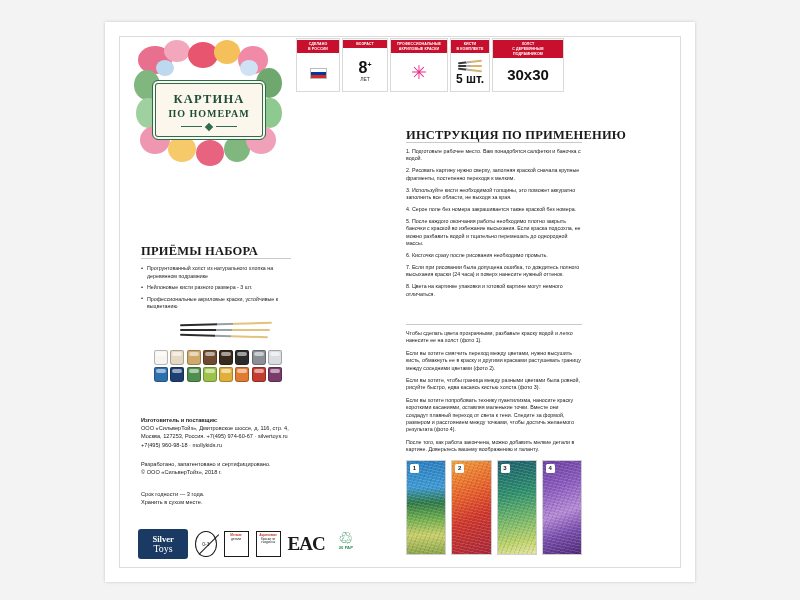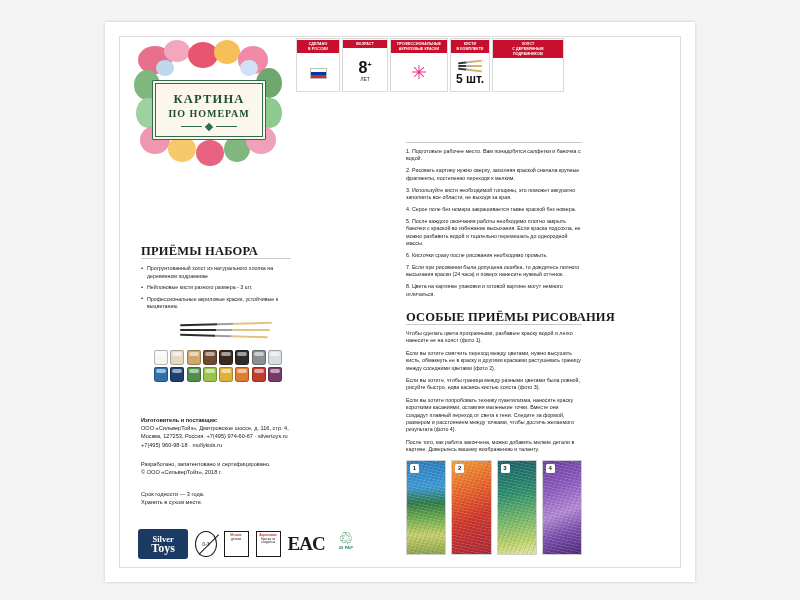--- a/index.html
+++ b/index.html
@@ -126,21 +126,21 @@
     position: absolute;
     border-radius: 50%;
     filter: blur(0.2px);
   }
   .frame-badge {
     position: absolute;
     left: 18px; top: 40px;
     width: 114px; height: 60px;
     background: #fbf7ec;
     border: 1.2px solid #2f6b4f;
-    border-radius: 1px;
+    border-radius: 6px;
     box-shadow: inset 0 0 0 2px #fbf7ec, inset 0 0 0 3px #2f6b4f;
     display:flex; flex-direction:column; align-items:center; justify-content:center;
     z-index: 5;
   }
   .frame-badge .t1 {
     font-family: "Liberation Serif", serif;
     font-weight: bold;
     font-size: 12.5px;
     letter-spacing: 1.2px;
     color: #1f4d39;
@@ -248,21 +248,21 @@
   .silver-logo {
     width: 62px; height: 30px;
     background: #1b3a63;
     border-radius: 3px;
     color: #fff;
     display:flex; flex-direction:column; align-items:center; justify-content:center;
     margin-right: 7px;
     position: relative;
   }
   .silver-logo .sl1 { font-size: 8.5px; font-weight: bold; font-family:"Liberation Serif",serif; line-height:9px;}
-  .silver-logo .sl2 { font-size: 12px; font-weight: bold; font-family:"Liberation Serif",serif; line-height:9px;}
+  .silver-logo .sl2 { font-size: 10px; font-weight: normal; font-family:"Liberation Serif",serif; line-height:9px;}
   .circ-icon {
     width: 26px; height: 26px; border-radius: 50%;
     border: 1.2px solid #1a1a1a;
     position: relative;
     margin-right: 7px;
     display:flex; align-items:center; justify-content:center;
     font-size: 5px; text-align:center; line-height:5px; color:#1a1a1a;
   }
   .circ-icon .slash {
     position:absolute; left:-1px; top:12px; width:28px; height:1.4px; background:#1a1a1a;
@@ -387,20 +387,23 @@
         <div class="brush-icon">
             <i></i>
             <i></i>
             <i></i>
           </div>
         <div class="cnt-txt">5 шт.</div>
       </div>
     </div>
     <div class="badge b5">
       <div class="cap">ХОЛСТ<br>С ДЕРЕВЯННЫМ<br>ПОДРАМНИКОМ</div>
+      <div class="body">
+          <div class="size-txt">30х30</div>
+        </div>
     </div>
   </div>
 
   <div class="logo-wrap">
 
     <div class="flower-blob" style="left:4px;  top:6px;   width:34px; height:28px; background:#e86f8e;"></div>
     <div class="flower-blob" style="left:30px; top:0px;   width:26px; height:22px; background:#f2a7bd;"></div>
     <div class="flower-blob" style="left:54px; top:2px;   width:30px; height:26px; background:#e8556f;"></div>
     <div class="flower-blob" style="left:80px; top:0px;   width:26px; height:24px; background:#f5c05a;"></div>
     <div class="flower-blob" style="left:104px;top:6px;   width:30px; height:28px; background:#f08aa6;"></div>
@@ -494,34 +497,34 @@
       <div>Краски не</div>
       <div>съедобны</div>
     </div>
     <div class="eac">EAC</div>
     <div class="recycle">
       <div class="tri">♲</div>
       <div class="pap"><span>20</span> <span>PAP</span></div>
     </div>
   </div>
 
+  <h2 class="sect" style="left:406px; top:128px;">ИНСТРУКЦИЯ ПО ПРИМЕНЕНИЮ</h2>
   <div class="rule" style="left:406px; top:142px; width:176px;"></div>
 
   <div class="instr">
     <p>1. Подготовьте рабочее место. Вам понадобятся салфетки и баночка с водой.</p>
     <p>2. Рисовать картину нужно сверху, заполняя краской сначала крупные фрагменты, постепенно переходя к мелким.</p>
     <p>3. Используйте кисти необходимой толщины, это поможет аккуратно заполнить все области, не выходя за края.</p>
     <p>4. Серое поле без номера закрашивается также краской без номера.</p>
     <p>5. После каждого окончания работы необходимо плотно закрыть баночки с краской во избежание высыхания. Если краска подсохла, ее можно разбавить водой и тщательно перемешать до однородной массы.</p>
     <p>6. Кисточки сразу после рисования необходимо промыть.</p>
     <p>7. Если при рисовании была допущена ошибка, то дождитесь полного высыхания краски (24 часа) и поверх нанесите нужный оттенок.</p>
     <p>8. Цвета на картинке упаковки и готовой картине могут немного отличаться.</p>
   </div>
 
-  <h2 class="sect" style="left:406px; top:310px;">ОСОБЫЕ ПРИЁМЫ РИСОВАНИЯ</h2>
   <div class="rule" style="left:406px; top:324px; width:176px;"></div>
 
   <div class="tricks">
     <p>Чтобы сделать цвета прозрачными, разбавьте краску водой и легко нанесите ее на холст (фото 1).</p>
     <p>Если вы хотите смягчить переход между цветами, нужно высушить кисть, обмакнуть ее в краску и другими красками растушевать границу между соседними цветами (фото 2).</p>
     <p>Если вы хотите, чтобы граница между разными цветами была ровной, рисуйте быстро, едва касаясь кистью холста (фото 3).</p>
     <p>Если вы хотите попробовать технику пуантилизма, наносите краску короткими касаниями, оставляя маленькие точки. Вместе они создадут плавный переход от света к тени. Следите за формой, размером и расстоянием между точками, чтобы достичь желаемого результата (фото 4).</p>
     <p>После того, как работа закончена, можно добавить мелкие детали в картине. Доверьтесь вашему воображению и таланту.</p>
   </div>
 

